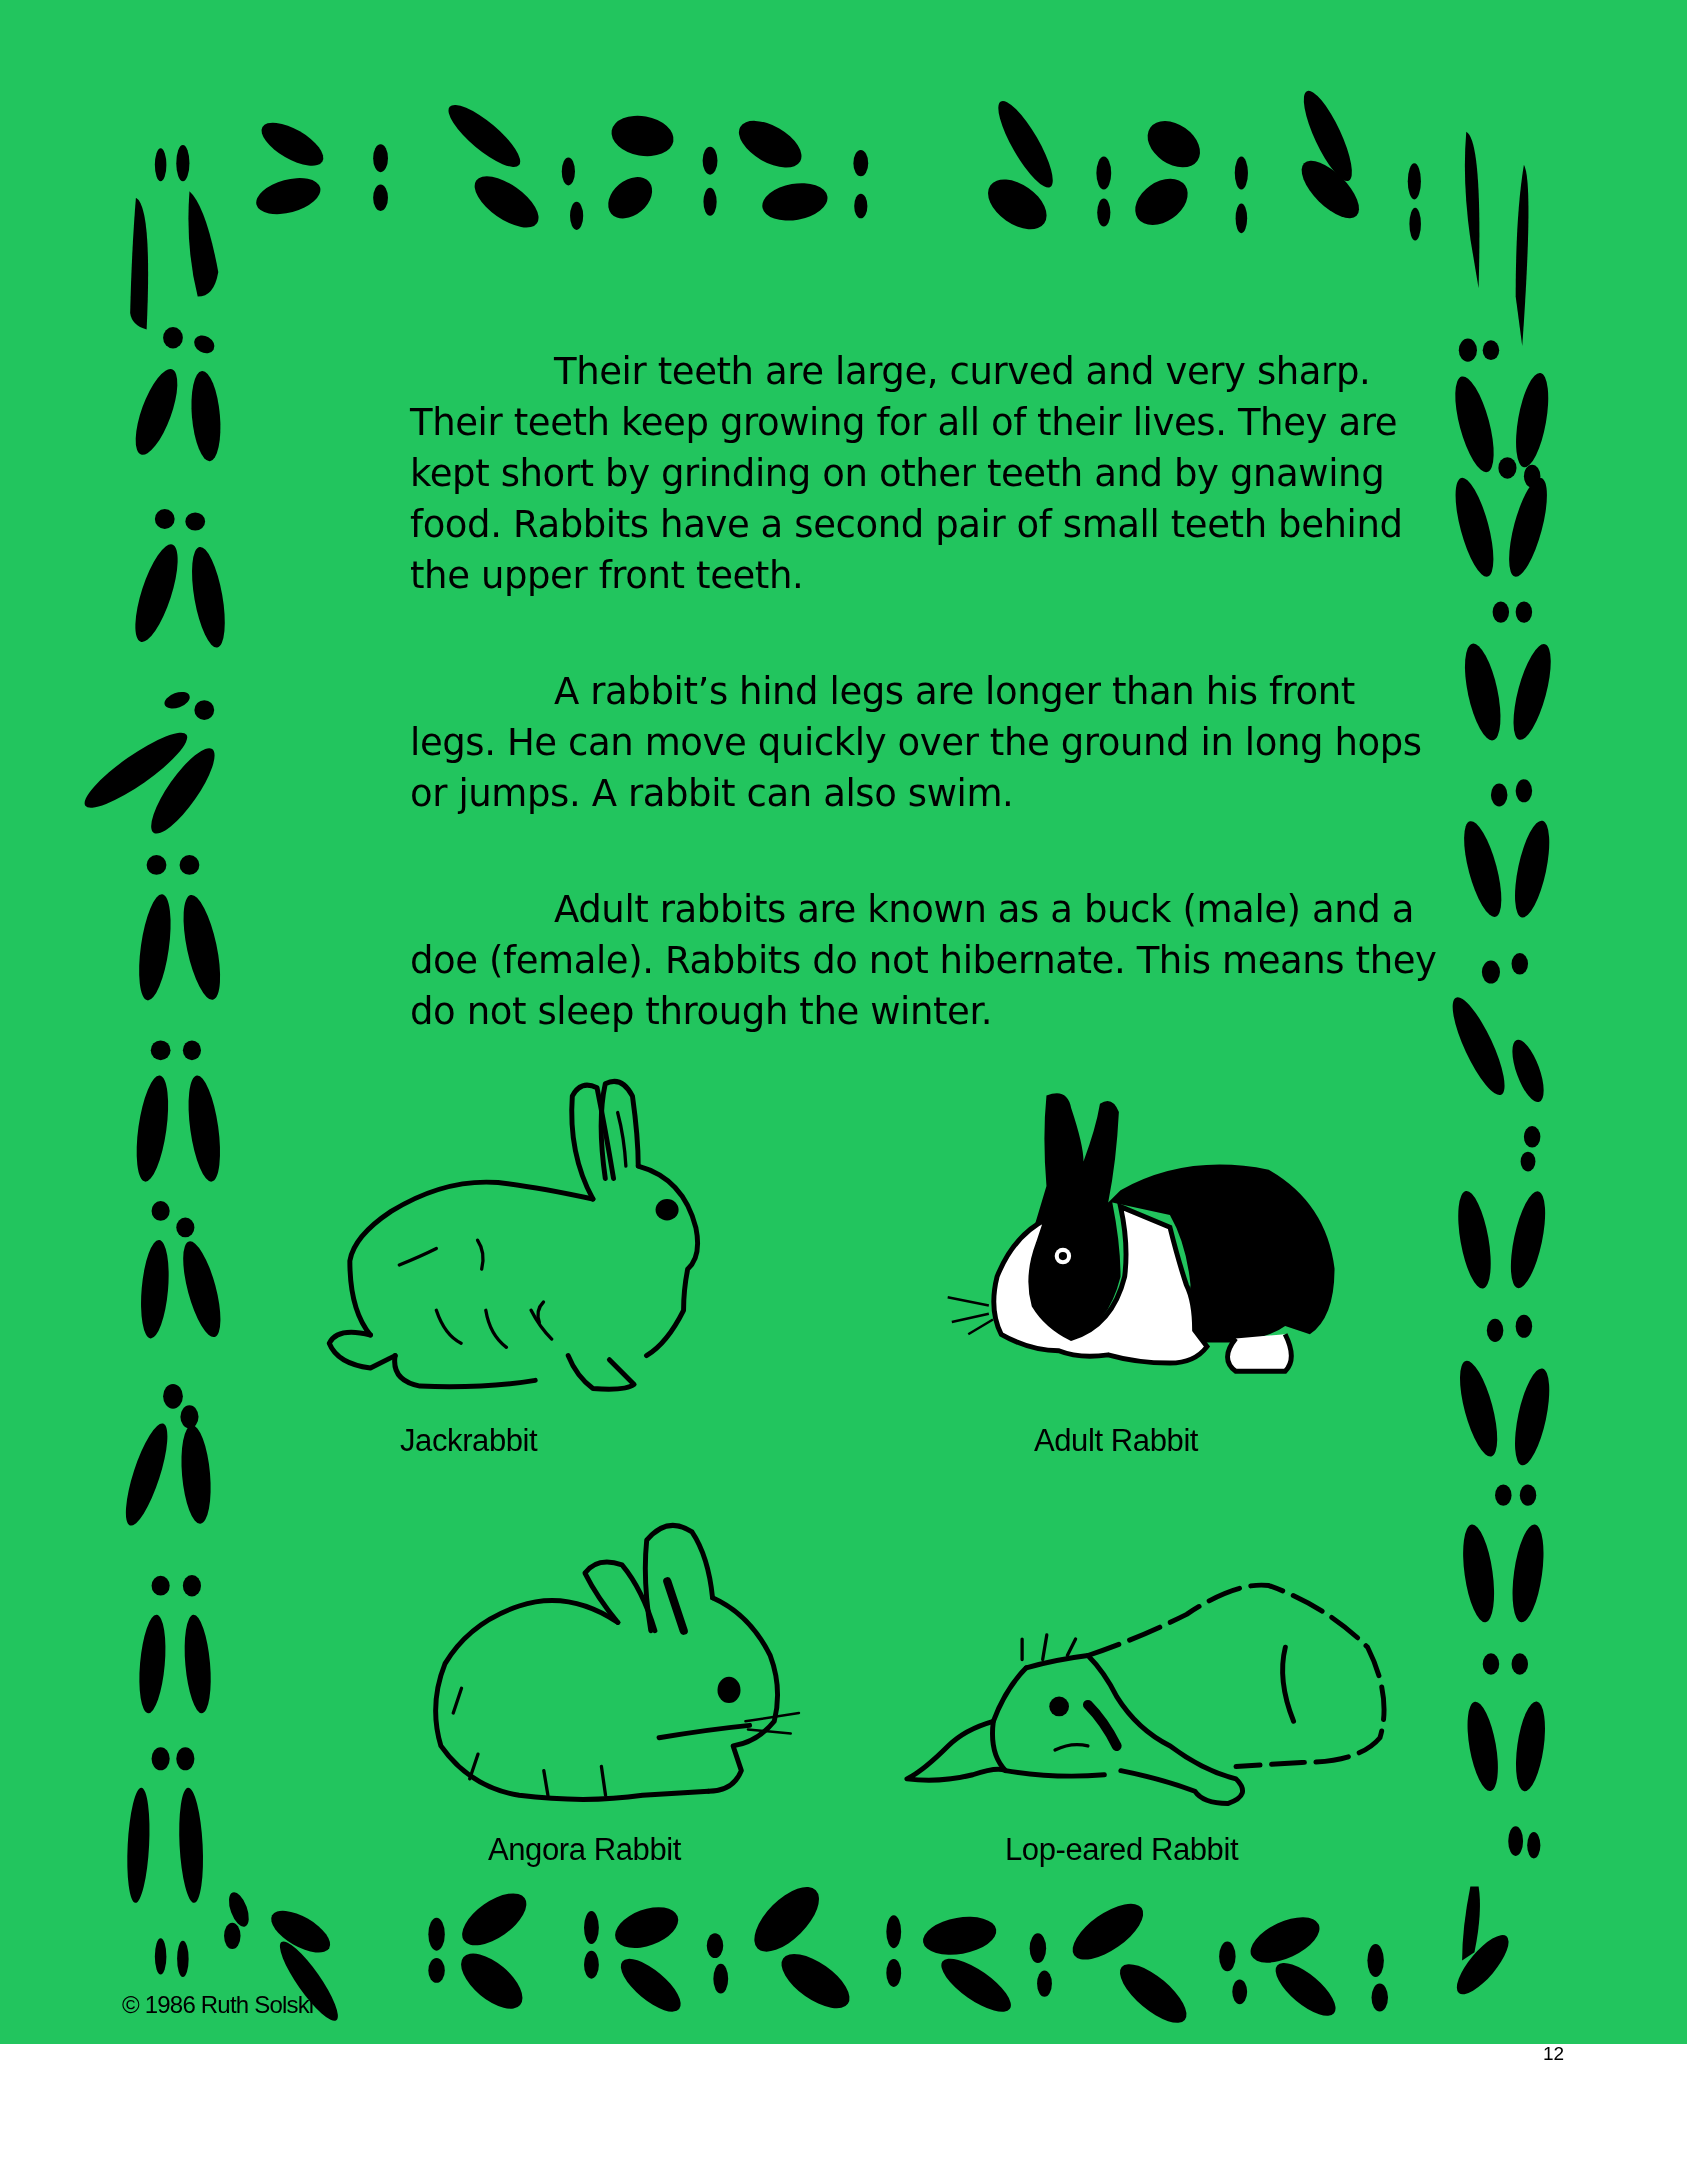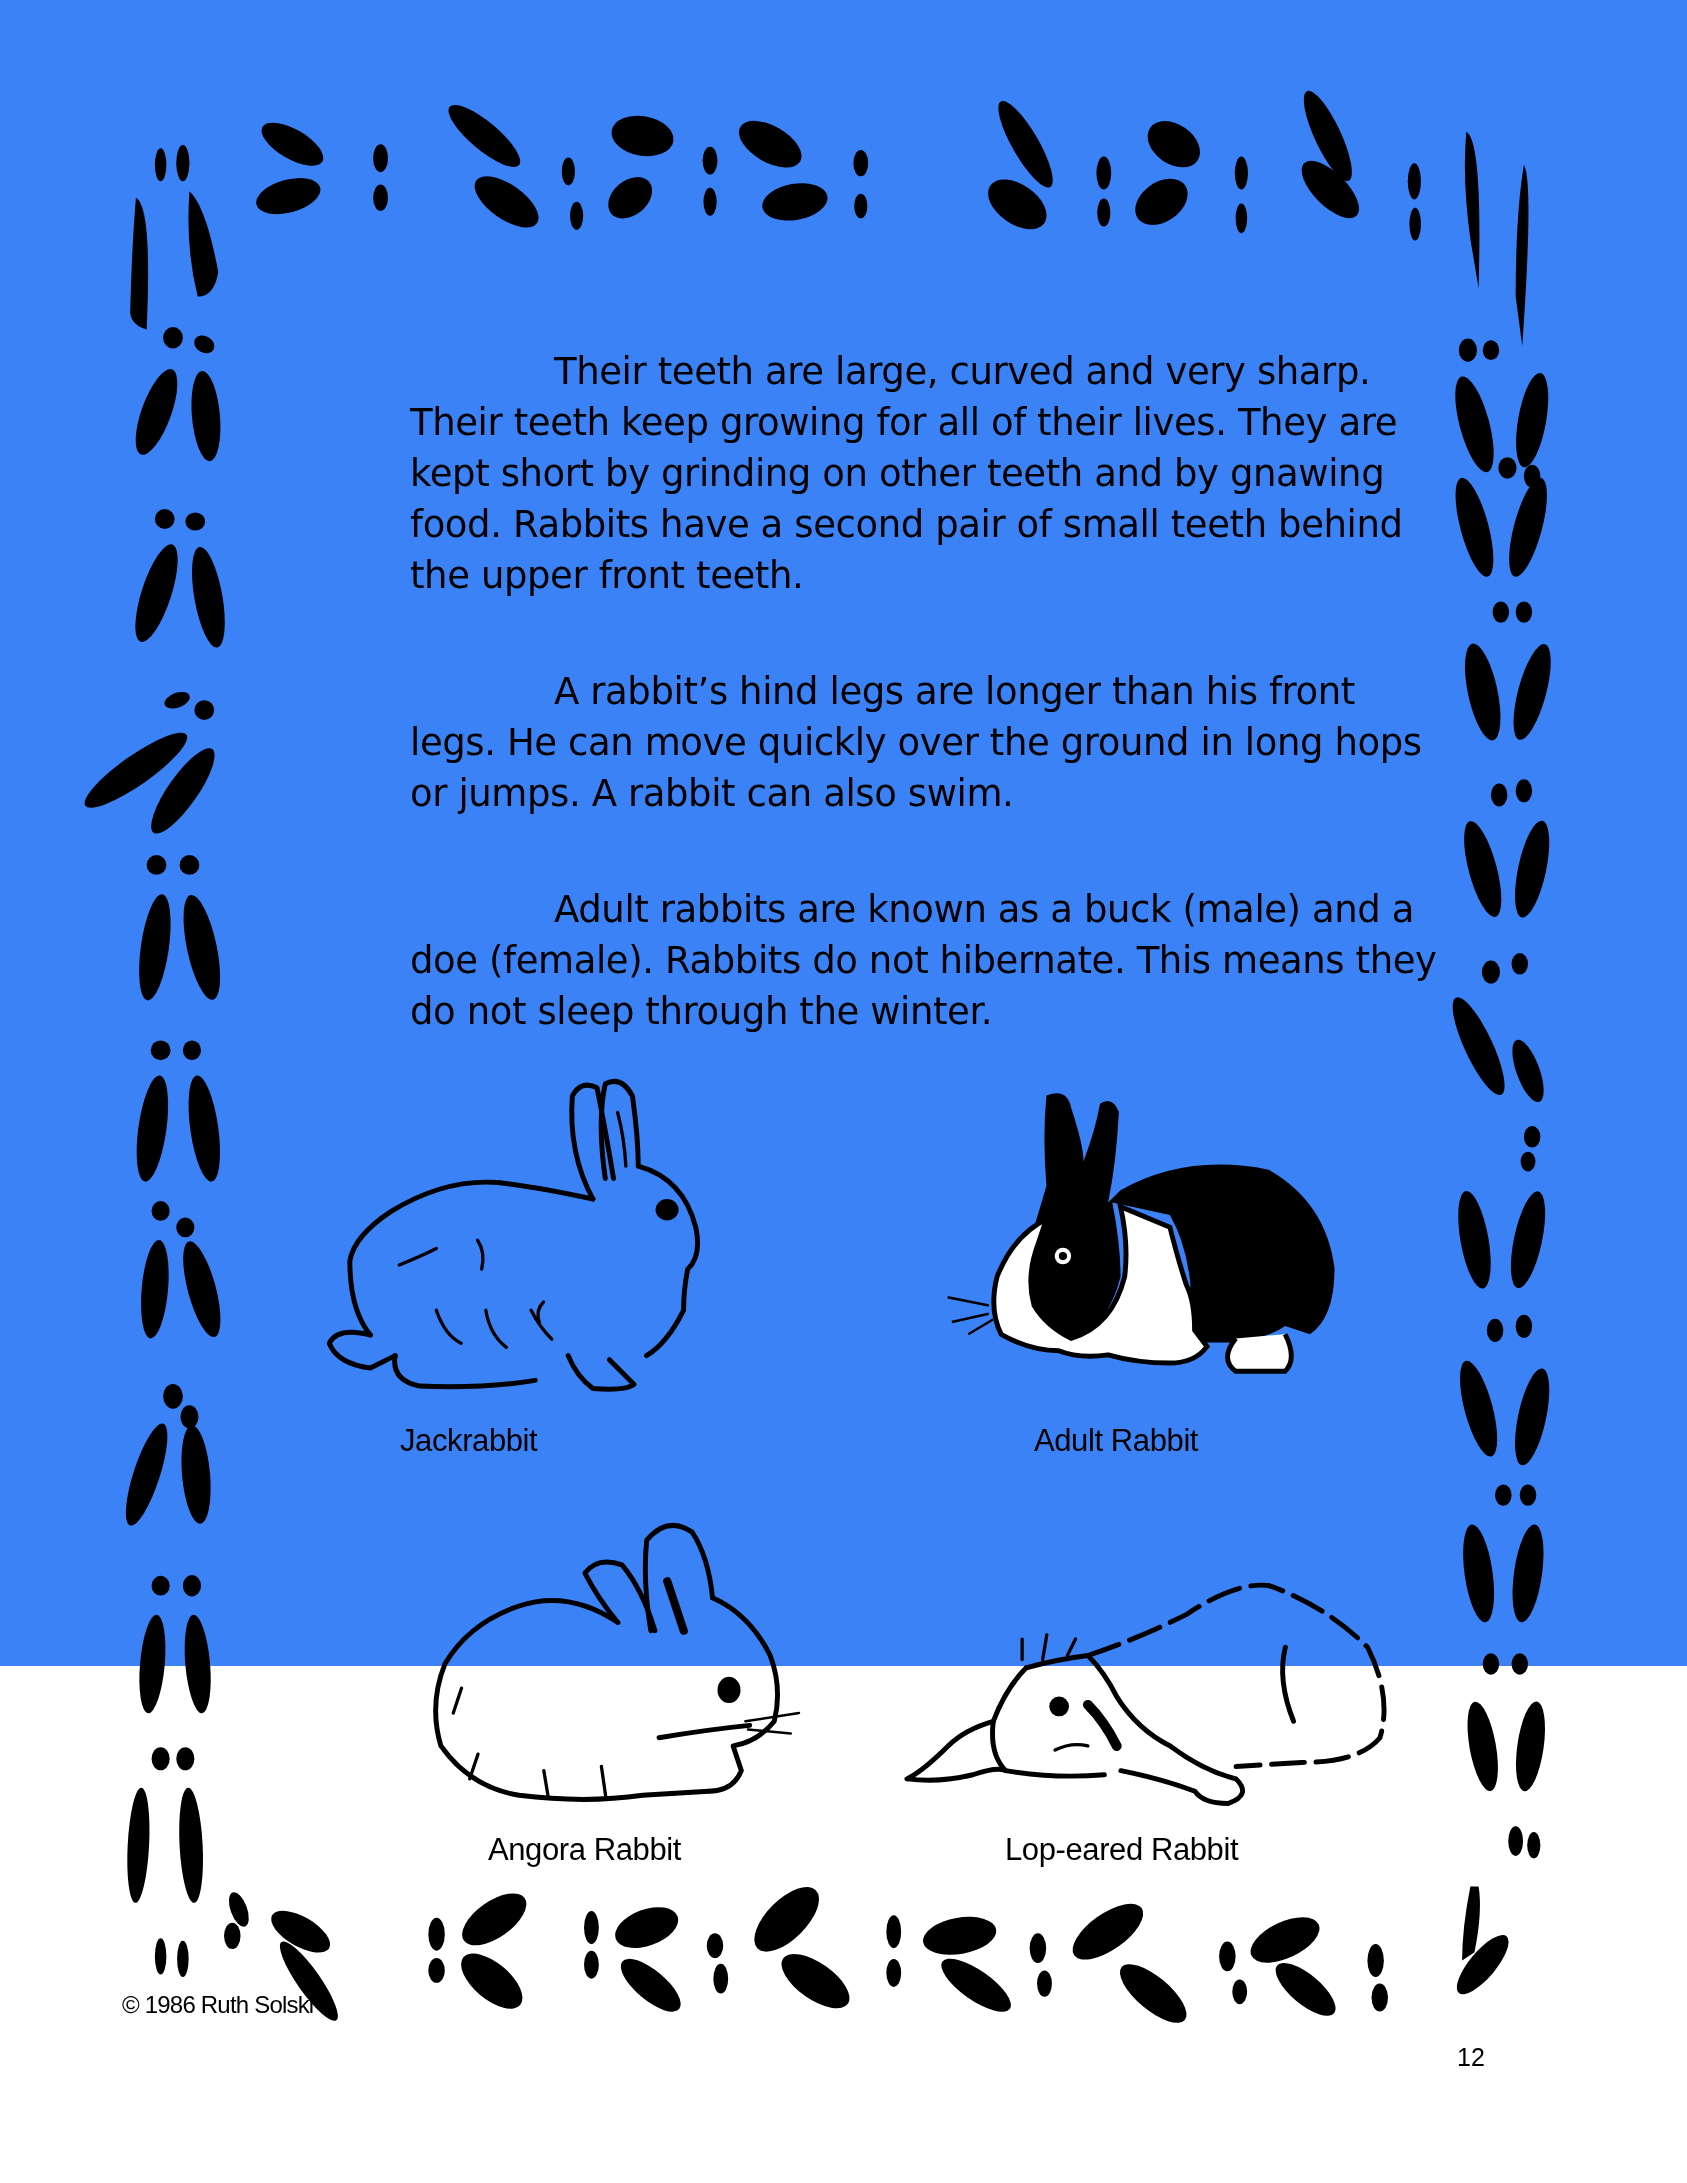--- a/index.html
+++ b/index.html
@@ -1,29 +1,29 @@
 <!DOCTYPE html>
 <html style="font-size:13px"><head>
 <meta charset="utf-8">
 <style>
   html, body { margin:0; padding:0; background:#ffffff; }
   body { width:1687px; height:2183px; position:relative; overflow:hidden;
          font-family:"DejaVu Sans", "Liberation Sans", sans-serif; color:#000; }
-  .page { position:absolute; left:0; top:0; width:1687px; height:1666px; background:#3b82f6; }
+  .page { position:absolute; left:0; top:0; width:1687px; height:2044px; background:#22c55e; }
   .border-svg { position:absolute; left:0; top:0; width:1687px; height:2183px; }
   .body-text { position:absolute; left:410px; top:346px; width:1038px;
                font-size:37px; line-height:51px; letter-spacing:-0.4px; }
   .para { margin:0; text-indent:144px; }
   .para + .para { margin-top:65px; }
   .illus { position:absolute; }
   .caption { position:absolute; font-family:"Liberation Sans", sans-serif; font-weight:normal;
              font-size:31px; letter-spacing:-0.4px; white-space:nowrap; }
   .copyright { position:absolute; left:122px; top:1991px; font-size:24px; letter-spacing:-0.8px;
                font-family:"Liberation Sans", sans-serif; white-space:nowrap; }
-  .page-number { position:absolute; left:1457px; top:2043px; font-size:25px;
+  .page-number { position:absolute; left:1543px; top:2043px; font-size:19px;
                  font-family:"Liberation Sans", sans-serif; }
 </style>
 </head>
 <body>
 
 <div class="page">
 
   <svg class="border-svg" viewBox="0 0 2048 2650" xmlns="http://www.w3.org/2000/svg">
     <g fill="#000">
 

